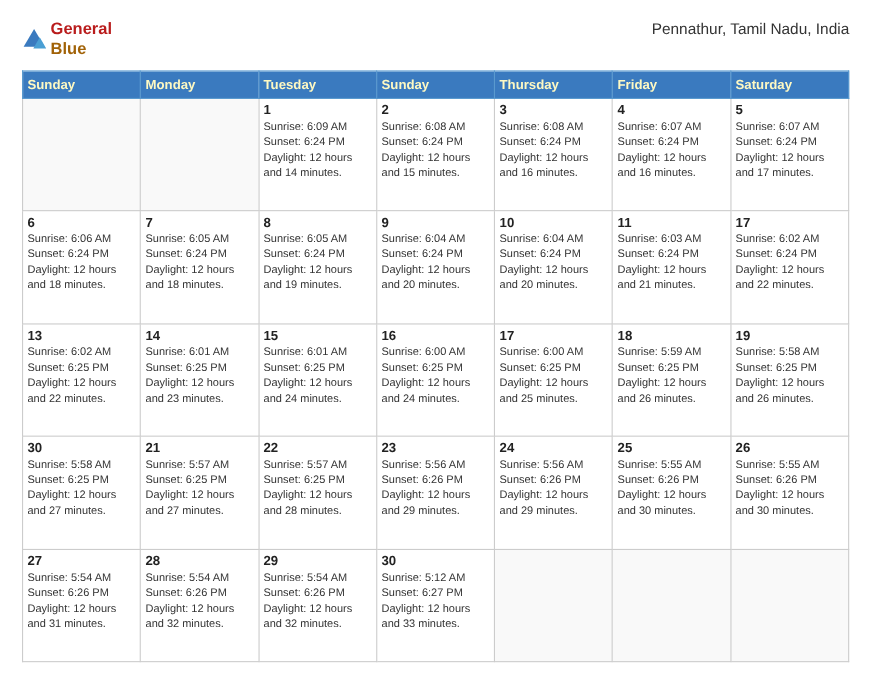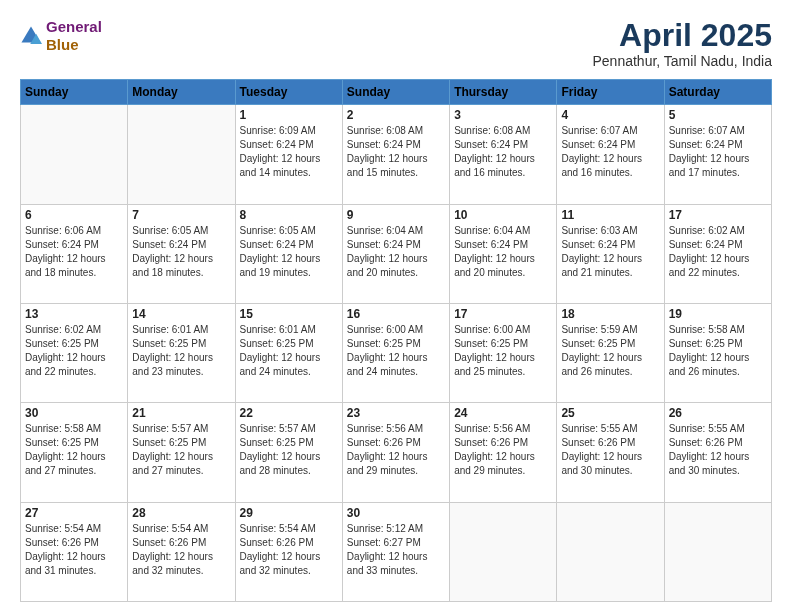--- a/index.html
+++ b/index.html
@@ -28,21 +28,21 @@
       align-items: center;
       gap: 4px;
     }
     .logo-text {
       font-size: 15px;
       font-weight: bold;
       color: #1a3a5c;
       line-height: 1.2;
     }
     .logo-text span {
-      color: #701a75;
+      color: #b91c1c;
     }
     .logo-icon {
       width: 22px;
       height: 22px;
     }
     .title-section {
       text-align: right;
     }
     .main-title {
       font-size: 32px;
@@ -56,21 +56,21 @@
     }
     .calendar {
       flex: 1;
       border: 1px solid #ccc;
       border-collapse: collapse;
       width: 100%;
       table-layout: fixed;
     }
     .calendar th {
       background: #3a7abf;
-      color: #000000;
+      color: #fef9c3;
       font-size: 12px;
       font-weight: bold;
       padding: 5px 4px;
       text-align: left;
       border: 1px solid #5a9acf;
     }
     .calendar td {
       border: 1px solid #ccc;
       vertical-align: top;
       padding: 3px 4px;
@@ -106,21 +106,20 @@
       <svg class="logo-icon" viewBox="0 0 30 30">
         <polygon points="15,2 28,24 2,24" fill="#3a7abf"></polygon>
         <polygon points="22,12 30,26 14,26" fill="#4a9fd4"></polygon>
       </svg>
       <div class="logo-text">
         <div><span>General</span></div>
         <div><span style="color:#a16207">Blue</span></div>
       </div>
     </div>
     <div class="title-section">
-      <div class="main-title">April 2025</div>
       <div class="subtitle">Pennathur, Tamil Nadu, India</div>
     </div>
   </div>
 
   <table class="calendar">
     <thead>
       <tr>
         <th>Sunday</th>
         <th>Monday</th>
         <th>Tuesday</th>

